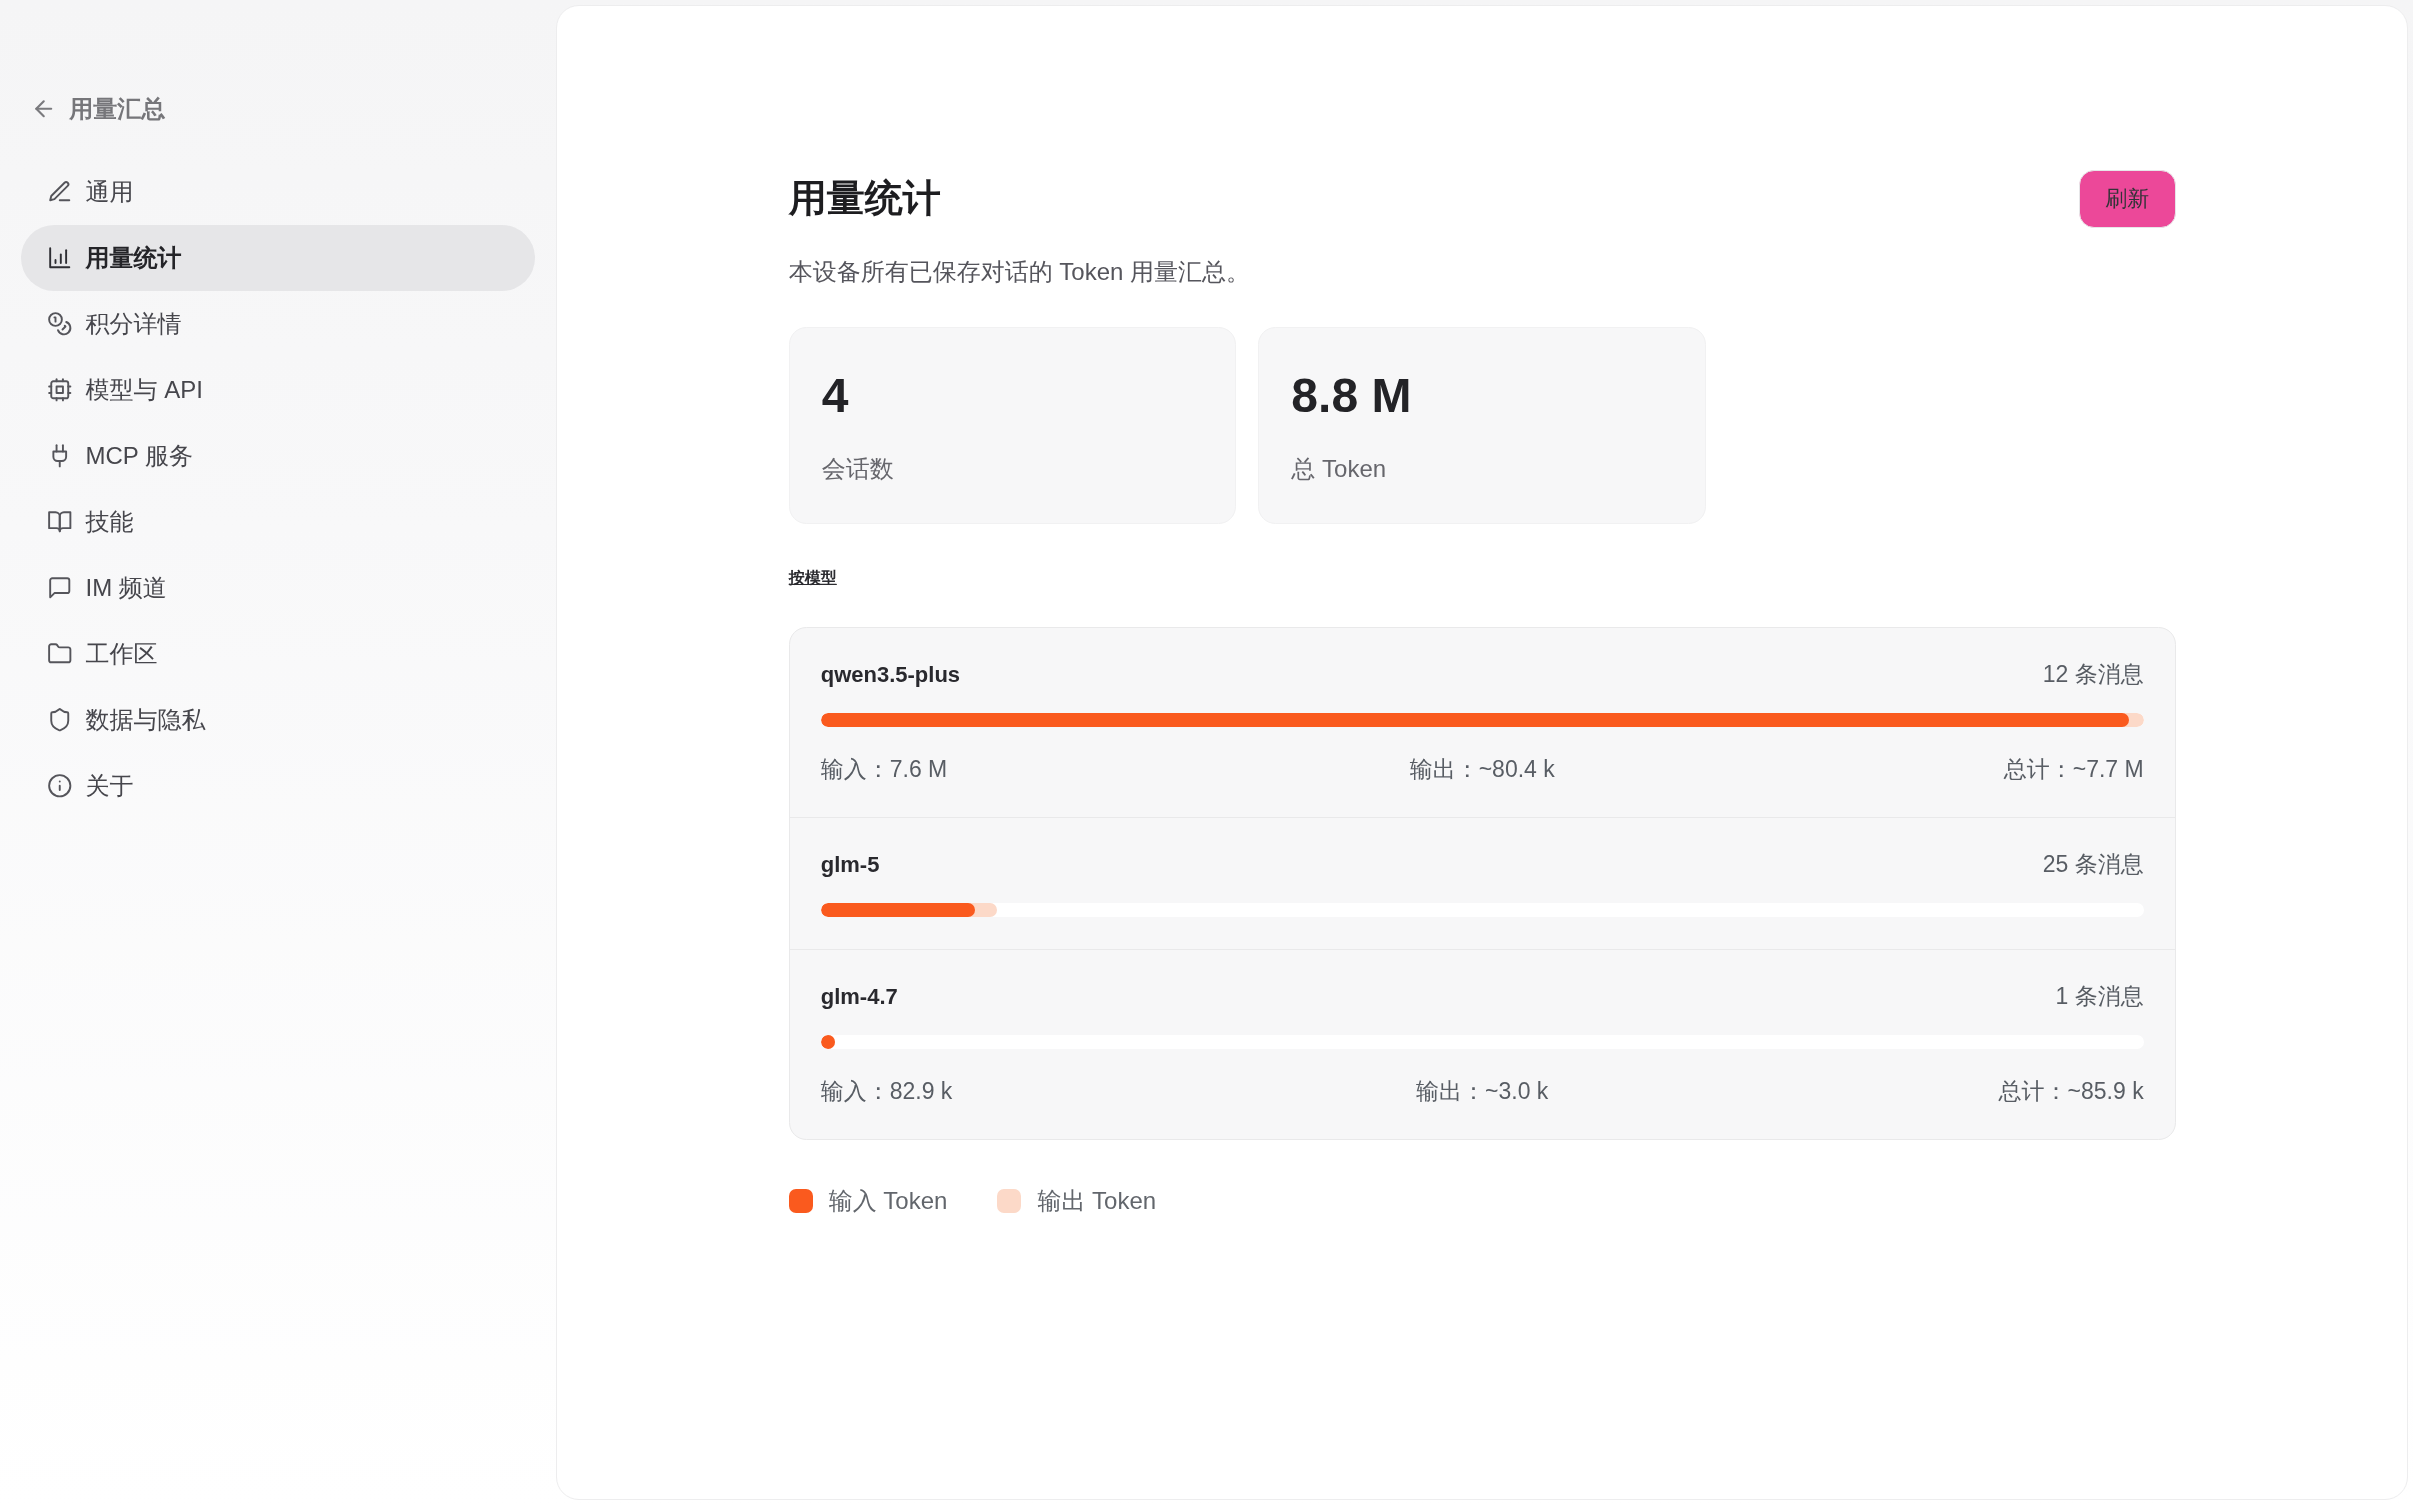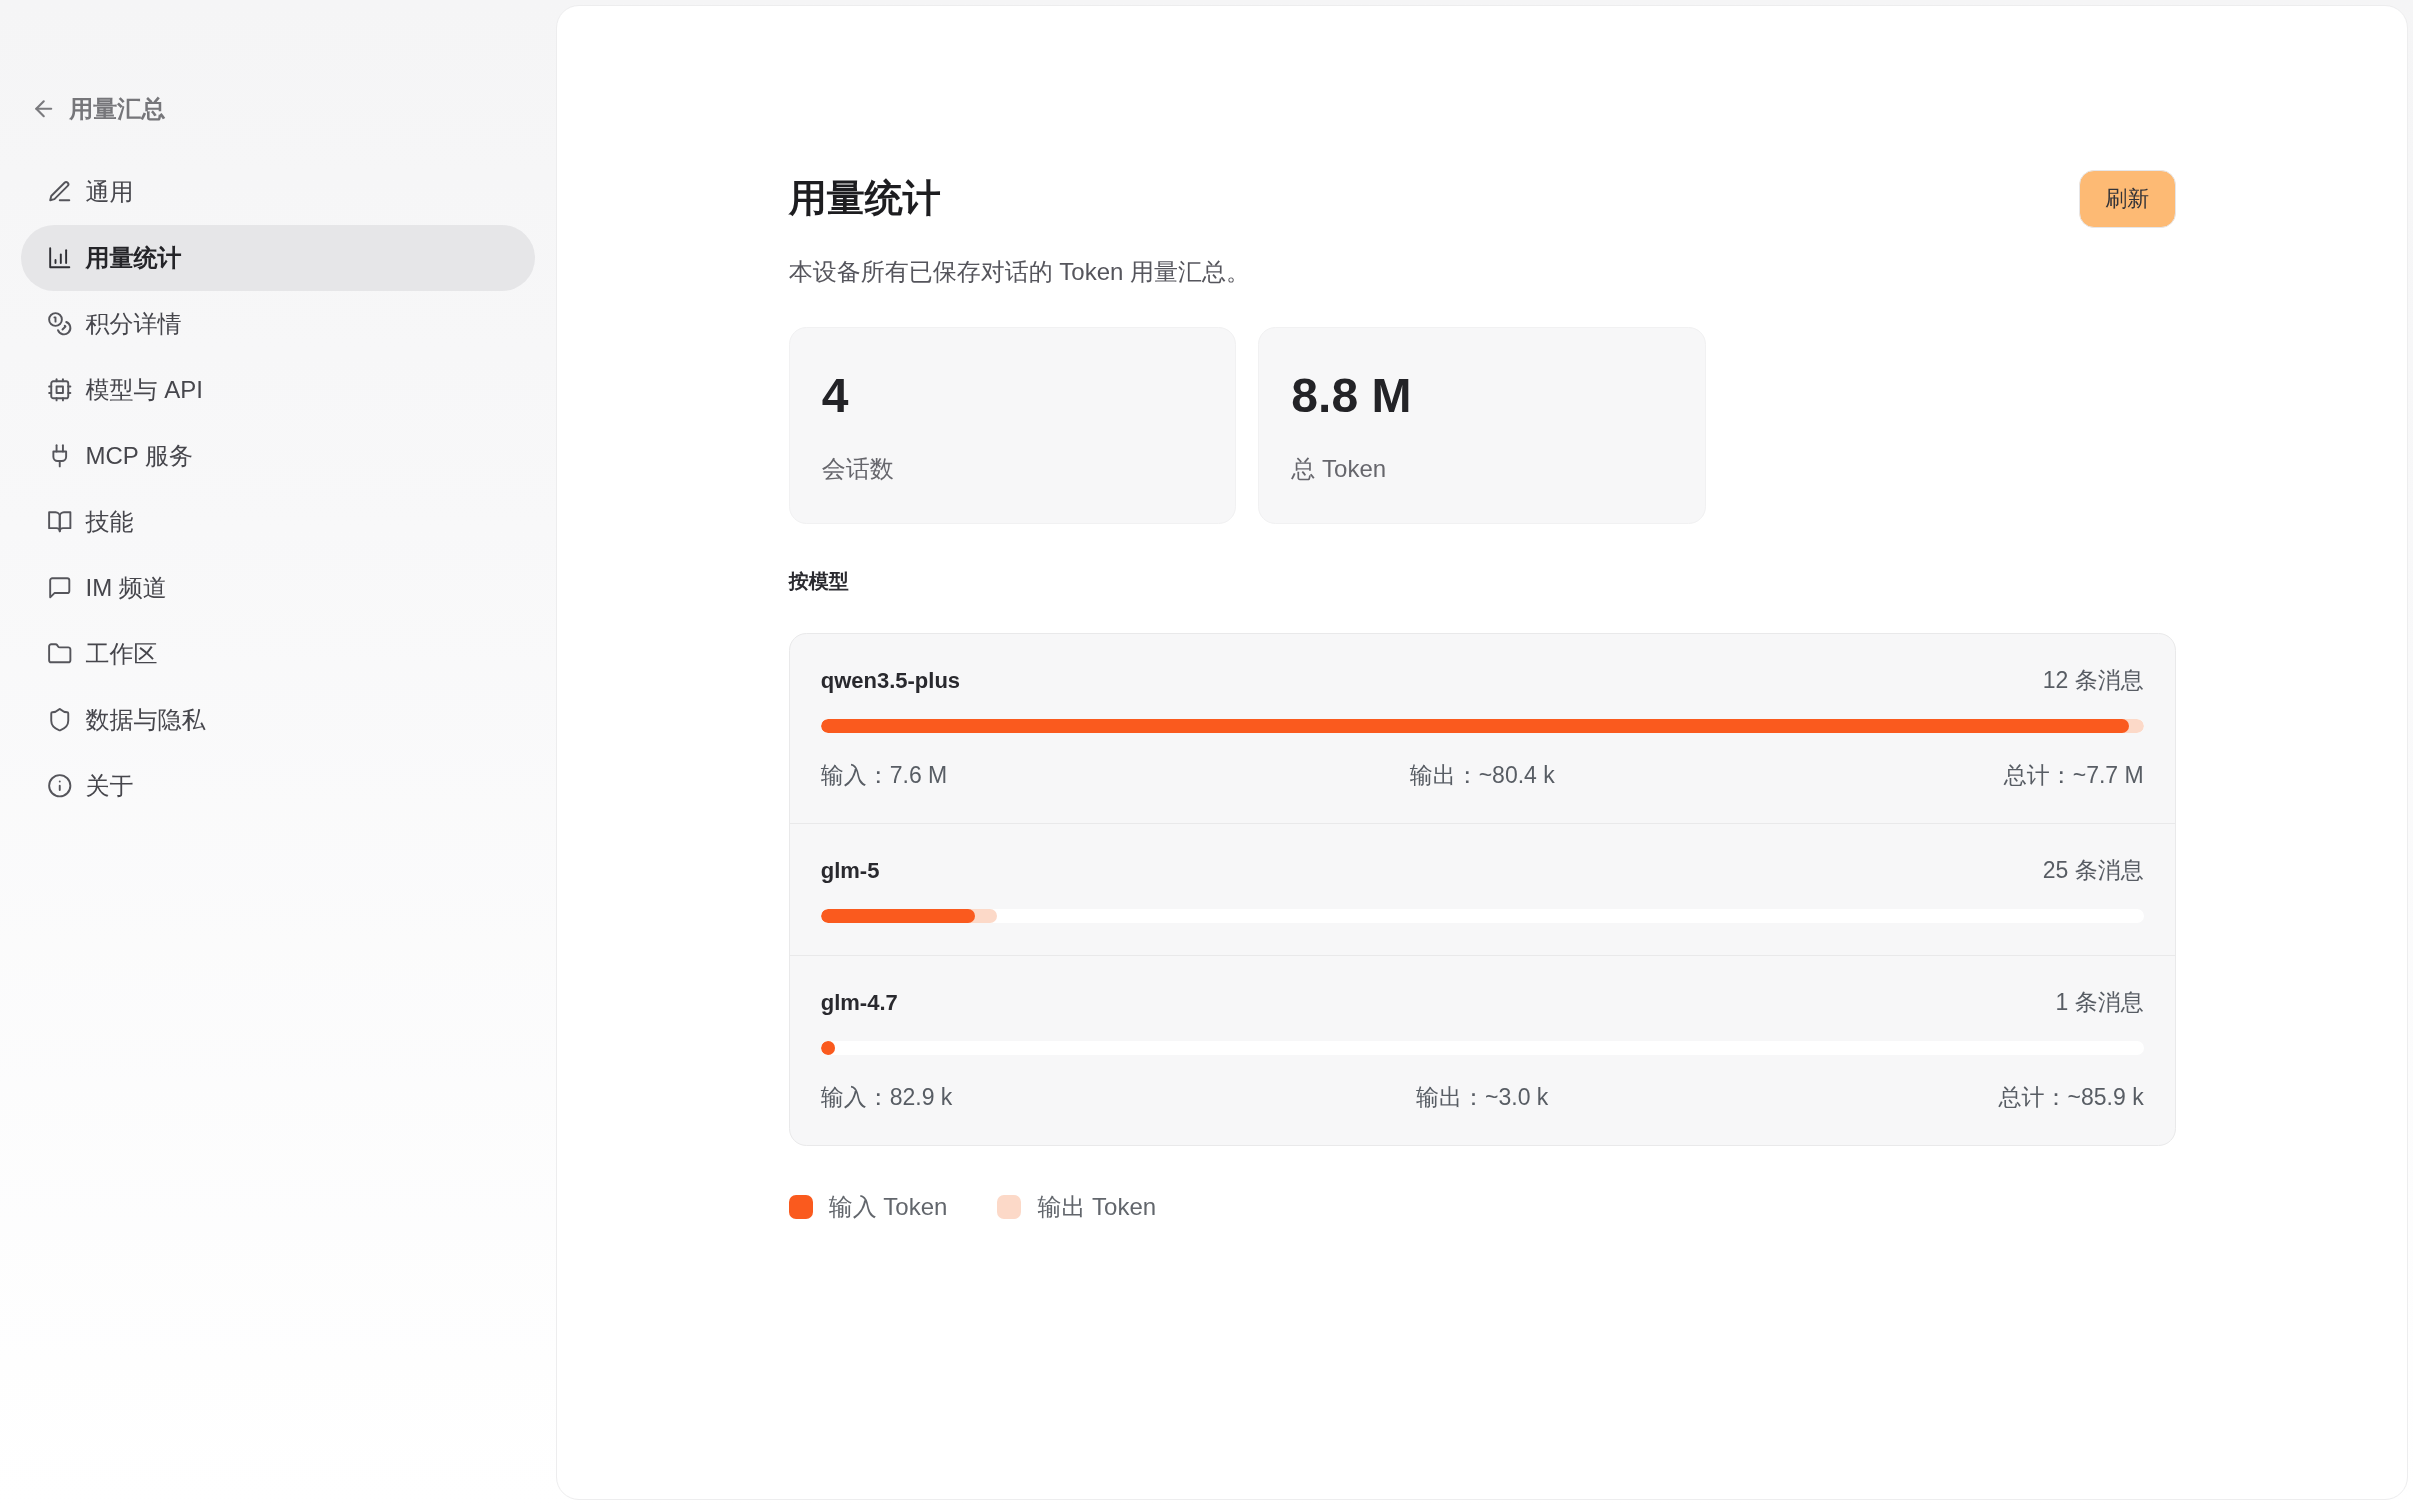--- a/index.html
+++ b/index.html
@@ -31,35 +31,35 @@
   
   .main {
     flex: 1; margin: 4.6px 4.6px 4.6px 0; background: #ffffff;
     border: 1.2px solid #ededee; border-radius: 23px; overflow: hidden;
   }
   .content { width: 1387px; margin: 0 auto; padding-top: 164px; }
 
   .title-row { display: flex; align-items: center; justify-content: space-between; }
   .page-title { margin: 0; font-size: 38px; font-weight: 700; color: #1d1d20; letter-spacing: 0; }
   .refresh-btn {
-    height: 58px; padding: 0 25.5px; background: #fdba74; border: 1.2px solid #e6e6e8;
+    height: 58px; padding: 0 25.5px; background: #ec4899; border: 1.2px solid #e6e6e8;
     border-radius: 15px; font-size: 22px; color: #333338; cursor: pointer;
     font-family: inherit;
   }
   .subtitle { margin-top: 28px; font-size: 24px; color: #55555c; }
 
   .cards { margin-top: 39px; display: grid; grid-template-columns: repeat(3, 1fr); gap: 22px; }
   .stat-card {
     height: 197px; background: #f7f7f8; border: 0.6px solid #f1f1f2; border-radius: 17.4px;
     padding: 42px 32px 0;
   }
   .stat-value { font-size: 48px; font-weight: 700; color: #232327; line-height: 1.1; }
   .stat-label { margin-top: 31px; font-size: 24px; color: #66666c; }
 
-  .section-heading { margin-top: 44px; font-size: 20px; font-weight: 700; color: #2b2b30; }
+  .section-heading { margin-top: 44px; font-size: 16px; font-weight: 700; color: #2b2b30; text-decoration: underline; }
 
   .model-card {
     margin-top: 38px; background: #f7f7f8; border: 1.2px solid #e9e9ea; border-radius: 17.4px;
     overflow: hidden;
   }
   .model-row { padding: 31px 31px 32px; }
   .model-row + .model-row { border-top: 1.2px solid #e9e9ea; }
   .model-head { display: flex; justify-content: space-between; align-items: baseline; }
   .model-name { font-size: 22px; font-weight: 700; color: #29292e; }
   .model-count { font-size: 23px; color: #585d64; }

